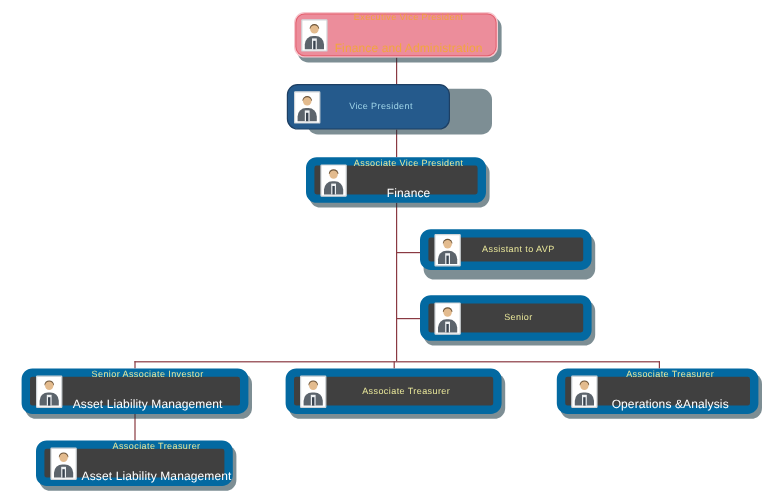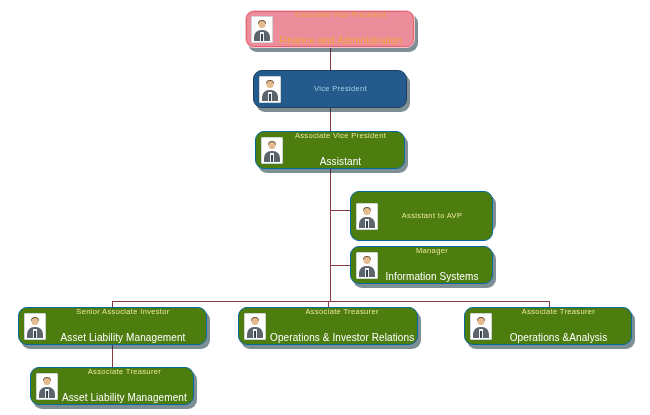--- a/index.html
+++ b/index.html
@@ -134,22 +134,22 @@
   
   .node.navy {
     background: #255a8c;
     border: 1px solid #1d3f63;
   }
   .node.navy .node-title { color: #9fd4e8; }
   .node.navy .node-sub   { color: #8fd2ea; }
 
   
   .node.teal {
-    background: #4d7c0f;
-    border: 1px solid #0369a1;
+    background: #404040;
+    border: 7px solid #0369a1;
   }
   .node.teal .node-title { color: #e9e79a; }
   .node.teal .node-sub   { color: #ffffff; }
 
   
   .shadow {
     position: absolute;
     background: #12323c;
     border-radius: 9px;
     opacity: .55;
@@ -183,21 +183,21 @@
           <div class="tie"></div>
       </div>
       <div class="node-text">
         <span class="node-title">Executive Vice President</span>
         <span class="node-sub">Finance and Administration</span>
       </div>
     </div>
   </div>
 
   <div class="shadow" style="left:256px; top:74px; width:154px; height:38px;"></div>
-  <div class="node navy" style="left:253px; top:70px; width:154px; height:38px;">
+  <div class="node navy" style="left:239px; top:70px; width:136px; height:38px;">
     <div class="node-inner">
       <div class="avatar">
         <div class="hair"></div>
           <div class="head"></div>
           <div class="body"></div>
           <div class="shirt"></div>
           <div class="tie"></div>
       </div>
       <div class="node-text">
         <span class="node-title">Vice President</span>
@@ -210,27 +210,27 @@
     <div class="node-inner">
       <div class="avatar">
         <div class="hair"></div>
           <div class="head"></div>
           <div class="body"></div>
           <div class="shirt"></div>
           <div class="tie"></div>
       </div>
       <div class="node-text">
         <span class="node-title">Associate Vice President</span>
-        <span class="node-sub">Assistant</span>
+        <span class="node-sub">Finance</span>
       </div>
     </div>
   </div>
 
   <div class="shadow" style="left:353px; top:195px; width:143px; height:38px;"></div>
-  <div class="node teal" style="left:350px; top:191px; width:143px; height:50px;">
+  <div class="node teal" style="left:350px; top:191px; width:143px; height:34px;">
     <div class="node-inner">
       <div class="avatar">
         <div class="hair"></div>
           <div class="head"></div>
           <div class="body"></div>
           <div class="shirt"></div>
           <div class="tie"></div>
       </div>
       <div class="node-text">
         <span class="node-title">Assistant to AVP</span>
@@ -243,22 +243,21 @@
   <div class="node teal" style="left:350px; top:246px; width:143px; height:38px;">
     <div class="node-inner">
       <div class="avatar">
         <div class="hair"></div>
           <div class="head"></div>
           <div class="body"></div>
           <div class="shirt"></div>
           <div class="tie"></div>
       </div>
       <div class="node-text">
-        <span class="node-title">Manager</span>
-        <span class="node-sub">Information Systems</span>
+        <span class="node-title">Senior</span>
       </div>
     </div>
   </div>
 
   <div class="shadow" style="left:21px; top:311px; width:189px; height:38px;"></div>
   <div class="node teal" style="left:18px; top:307px; width:189px; height:38px;">
     <div class="node-inner">
       <div class="avatar">
         <div class="hair"></div>
           <div class="head"></div>
@@ -278,21 +277,20 @@
     <div class="node-inner">
       <div class="avatar">
         <div class="hair"></div>
           <div class="head"></div>
           <div class="body"></div>
           <div class="shirt"></div>
           <div class="tie"></div>
       </div>
       <div class="node-text">
         <span class="node-title">Associate Treasurer</span>
-        <span class="node-sub">Operations &amp; Investor Relations</span>
       </div>
     </div>
   </div>
 
   <div class="shadow" style="left:467px; top:311px; width:168px; height:38px;"></div>
   <div class="node teal" style="left:464px; top:307px; width:168px; height:38px;">
     <div class="node-inner">
       <div class="avatar">
         <div class="hair"></div>
           <div class="head"></div>

